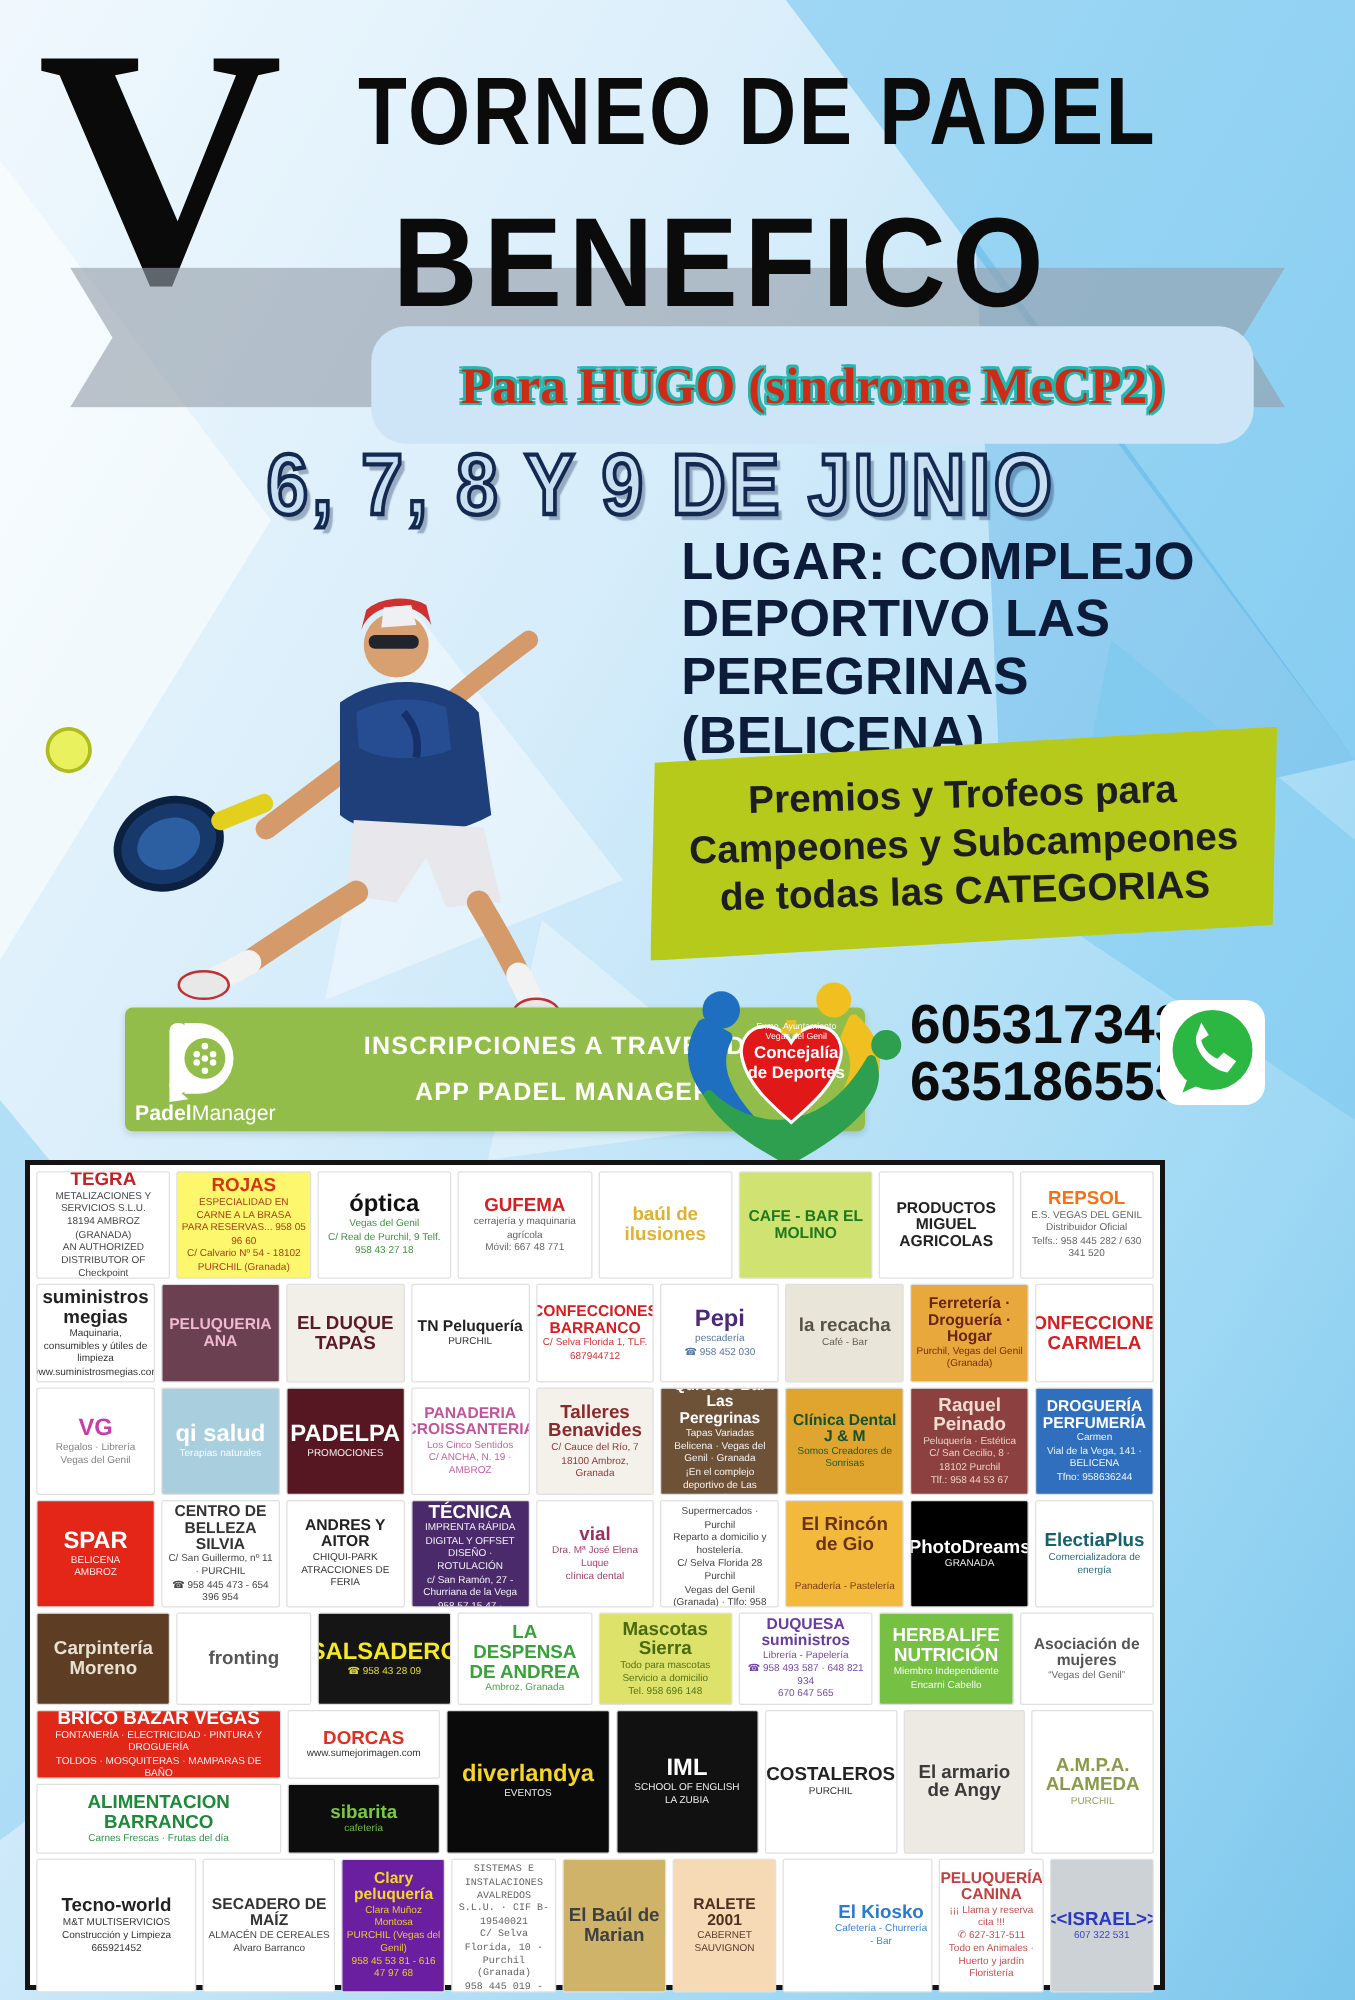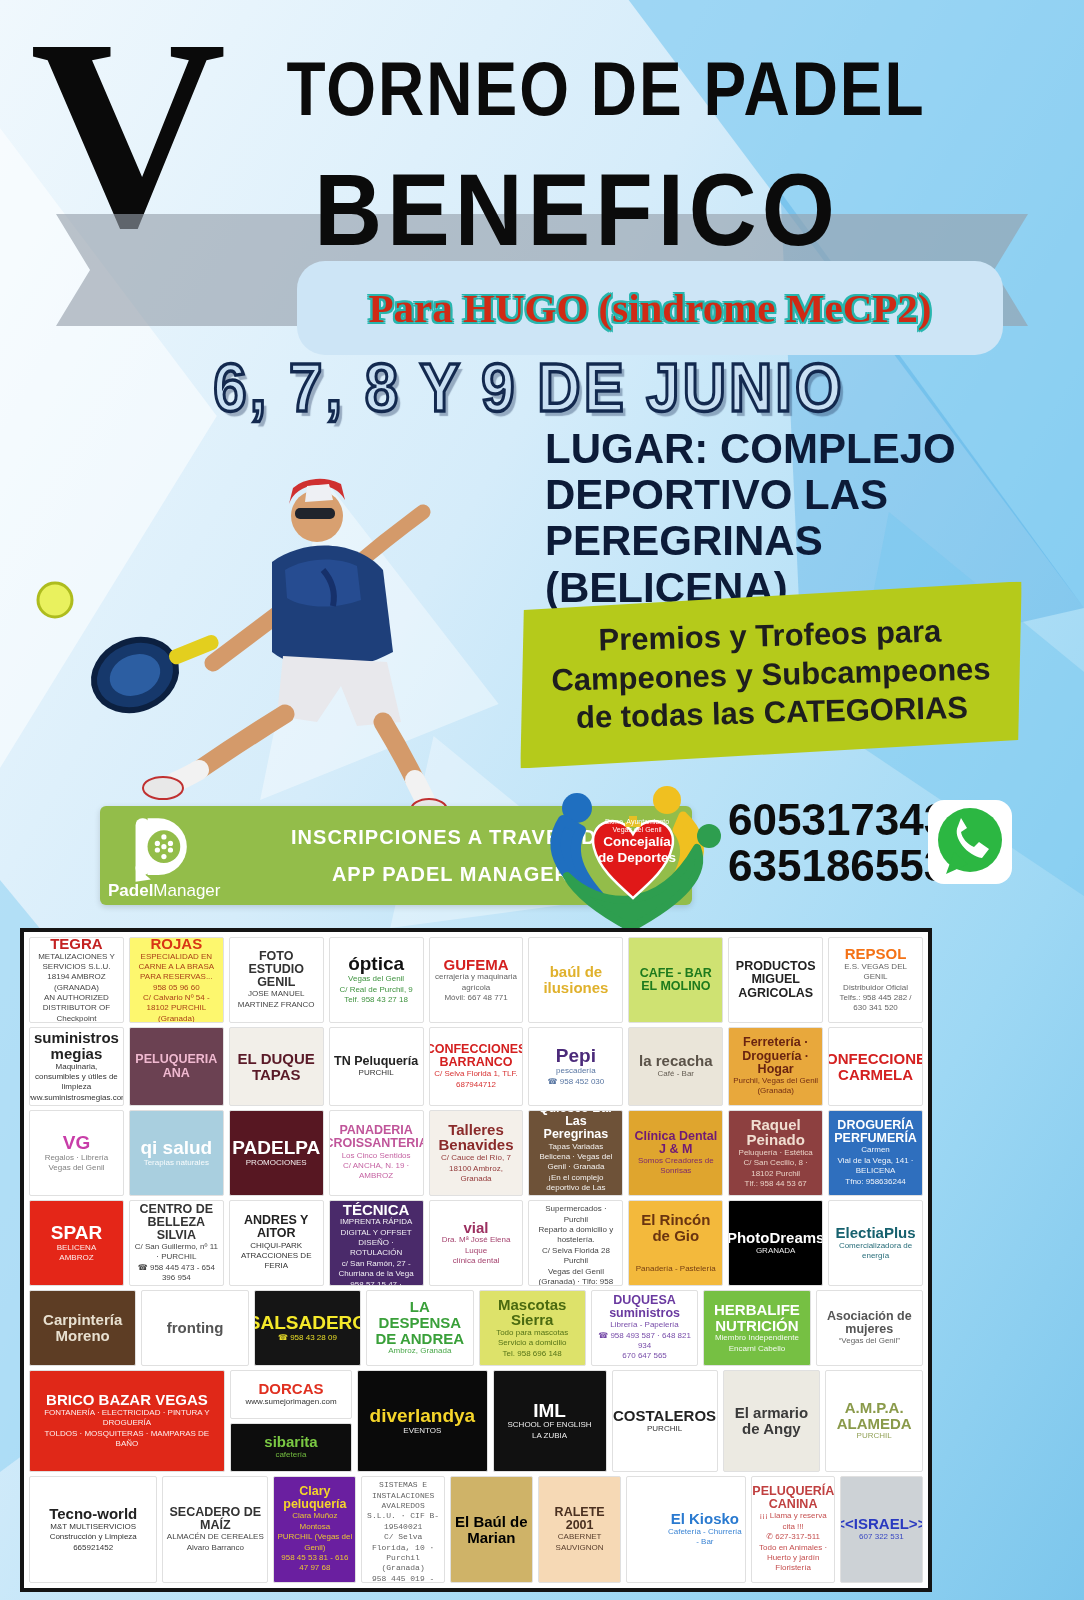--- a/index.html
+++ b/index.html
@@ -181,24 +181,20 @@
           <div class="sp-line">METALIZACIONES Y SERVICIOS S.L.U.</div>
           <div class="sp-line">18194 AMBROZ (GRANADA)</div>
           <div class="sp-line">AN AUTHORIZED DISTRIBUTOR OF Checkpoint</div>
         </div>
         <div class="sp-cell mid" style="background: rgb(253, 247, 110); color: rgb(163, 48, 16);">
           <div class="sp-title" style="color: rgb(216, 53, 21);">ROJAS</div>
           <div class="sp-line">ESPECIALIDAD EN CARNE A LA BRASA</div>
           <div class="sp-line">PARA RESERVAS... 958 05 96 60</div>
           <div class="sp-line">C/ Calvario Nº 54 - 18102 PURCHIL (Granada)</div>
         </div>
-        <div class="sp-cell" style="color: rgb(51, 51, 51);">
-          <div class="sp-title">FOTO ESTUDIO GENIL</div>
-          <div class="sp-line">JOSE MANUEL MARTINEZ FRANCO</div>
-        </div>
         <div class="sp-cell big" style="color: rgb(47, 138, 47);">
           <div class="sp-title" style="color: rgb(17, 17, 17);">óptica</div>
           <div class="sp-line">Vegas del Genil</div>
           <div class="sp-line">C/ Real de Purchil, 9  Telf. 958 43 27 18</div>
         </div>
         <div class="sp-cell mid" style="color: rgb(85, 85, 85);">
           <div class="sp-title" style="color: rgb(212, 32, 32);">GUFEMA</div>
           <div class="sp-line">cerrajería y maquinaria agrícola</div>
           <div class="sp-line">Móvil: 667 48 771</div>
         </div>
@@ -278,21 +274,21 @@
           <div class="sp-title">Talleres Benavides</div>
           <div class="sp-line">C/ Cauce del Río, 7</div>
           <div class="sp-line">18100 Ambroz, Granada</div>
         </div>
         <div class="sp-cell" style="background: rgb(110, 82, 56); color: rgb(255, 255, 255);">
           <div class="sp-title">Quiosco Bar Las Peregrinas</div>
           <div class="sp-line">Tapas Variadas</div>
           <div class="sp-line">Belicena · Vegas del Genil · Granada</div>
           <div class="sp-line">¡En el complejo deportivo de Las Peregrinas!</div>
         </div>
-        <div class="sp-cell" style="background: rgb(223, 165, 46); color: #701a75;">
+        <div class="sp-cell" style="background: rgb(223, 165, 46); color: #14532d;">
           <div class="sp-title">Clínica Dental J &amp; M</div>
           <div class="sp-line">Somos Creadores de Sonrisas</div>
         </div>
         <div class="sp-cell mid" style="background: rgb(141, 64, 64); color: rgb(240, 221, 208);">
           <div class="sp-title">Raquel Peinado</div>
           <div class="sp-line">Peluquería · Estética</div>
           <div class="sp-line">C/ San Cecilio, 8 · 18102 Purchil</div>
           <div class="sp-line">Tlf.: 958 44 53 67</div>
         </div>
         <div class="sp-cell" style="background: rgb(47, 111, 190); color: rgb(255, 255, 255);">
@@ -386,20 +382,24 @@
           <div class="sp-title">Asociación de mujeres</div>
           <div class="sp-line">“Vegas del Genil”</div>
         </div>
       </div>
     <div class="sp-row h102">
         <div class="sp-stack" style="flex: 2.4 1 0%;">
           <div class="sp-cell mid" style="background: rgb(224, 40, 24); color: rgb(255, 255, 255);">
             <div class="sp-title">BRICO BAZAR VEGAS</div>
             <div class="sp-line">FONTANERÍA · ELECTRICIDAD · PINTURA Y DROGUERÍA</div>
             <div class="sp-line">TOLDOS · MOSQUITERAS · MAMPARAS DE BAÑO</div>
+          </div>
+          <div class="sp-cell mid" style="color: rgb(29, 138, 58);">
+            <div class="sp-title">ALIMENTACION BARRANCO</div>
+            <div class="sp-line">Carnes Frescas · Frutas del día</div>
           </div>
         </div>
         <div class="sp-stack" style="flex: 1.5 1 0%;">
           <div class="sp-cell mid" style="color: rgb(34, 34, 34);">
             <div class="sp-title" style="color: rgb(224, 48, 32);">DORCAS</div>
             <div class="sp-line">www.sumejorimagen.com</div>
           </div>
           <div class="sp-cell mid" style="background: rgb(13, 13, 13); color: rgb(122, 201, 67);">
             <div class="sp-title">sibarita</div>
             <div class="sp-line">cafetería</div>
@@ -444,21 +444,21 @@
           <div class="sp-line">PURCHIL (Vegas del Genil)</div>
           <div class="sp-line">958 45 53 81 - 616 47 97 68</div>
         </div>
         <div class="sp-cell mid" style="color: rgb(85, 85, 85); font-family: Liberation Mono, monospace;">
           <div class="sp-title">Plavifom</div>
           <div class="sp-line">SISTEMAS E INSTALACIONES</div>
           <div class="sp-line">AVALREDOS S.L.U. · CIF B-19540021</div>
           <div class="sp-line">C/ Selva Florida, 10 · Purchil (Granada)</div>
           <div class="sp-line">958 445 019 - 667 784 483</div>
         </div>
-        <div class="sp-cell mid" style="background: rgb(207, 179, 104); color: #000000;">
+        <div class="sp-cell mid" style="background: rgb(207, 179, 104); color: #404040;">
           <div class="sp-title">El Baúl de Marian</div>
         </div>
         <div class="sp-cell" style="background: rgb(246, 217, 181); color: rgb(74, 48, 32);">
           <div class="sp-title">RALETE 2001</div>
           <div class="sp-line">CABERNET SAUVIGNON</div>
         </div>
         <div class="sp-cell mid" style="color: rgb(42, 122, 208); padding-left: 40px;">
           <div class="sp-title">El Kiosko</div>
           <div class="sp-line">Cafetería - Churrería - Bar</div>
         </div>

